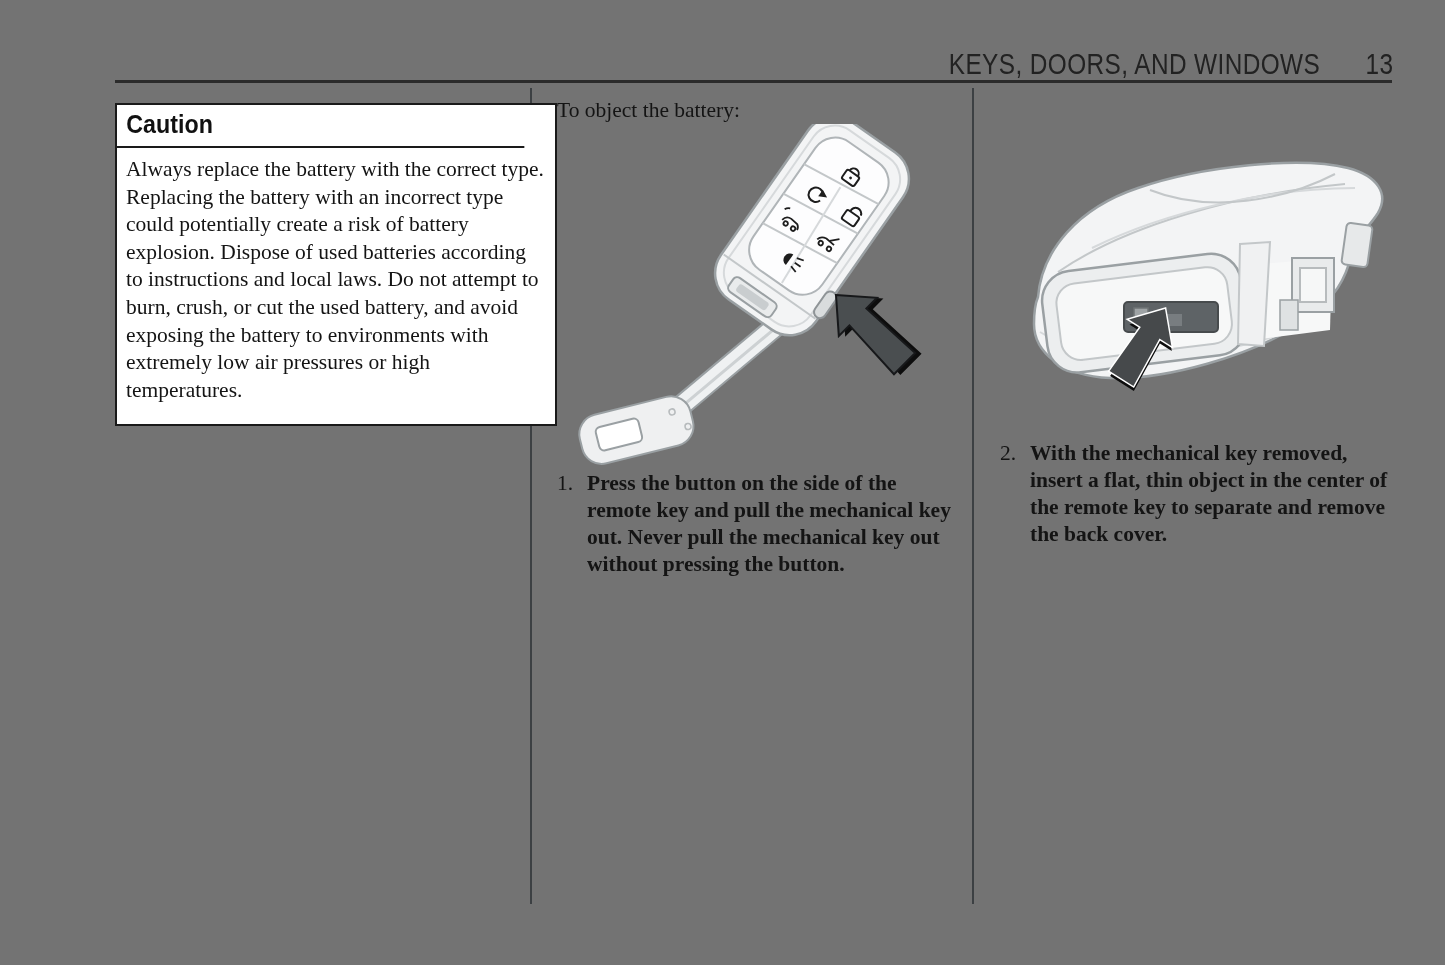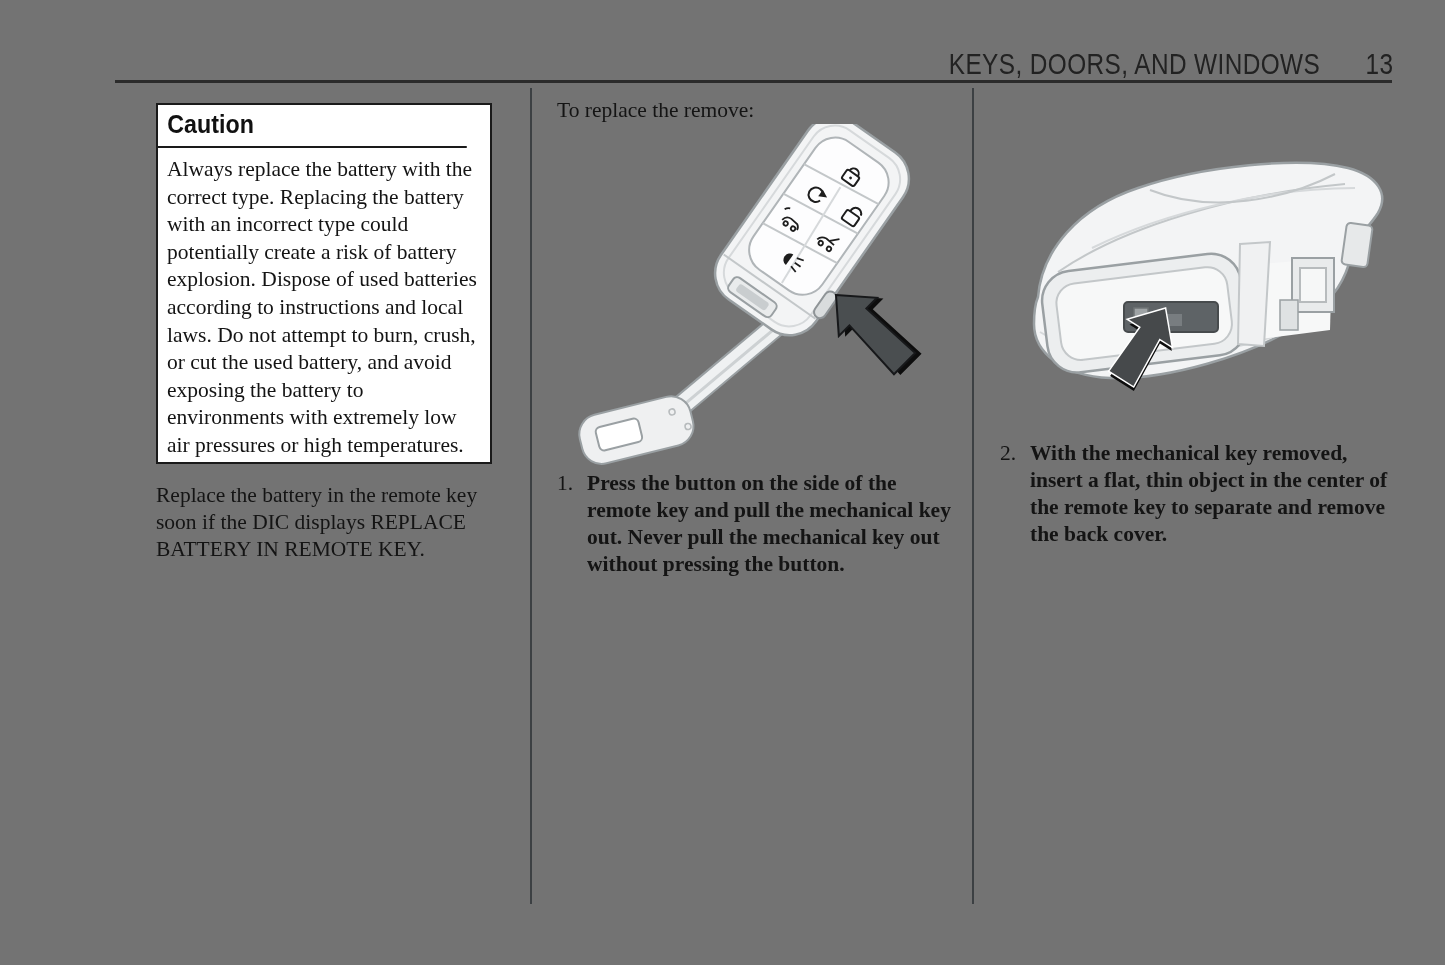--- a/index.html
+++ b/index.html
@@ -10,30 +10,30 @@
   .hdr{position:absolute;top:48px;right:52px;display:flex;align-items:baseline;gap:54px;
        font-family:"Liberation Sans", sans-serif;font-size:29px;font-weight:400;color:#222;
        transform:scaleX(.84);transform-origin:100% 50%;white-space:nowrap;letter-spacing:.5px;}
   .hdr-rule{position:absolute;left:115px;top:80px;width:1277px;height:3px;background:#2b2b2b;}
 
   
   .vdiv{position:absolute;top:88px;width:2px;height:816px;background:#3c4043;}
   .vdiv.d1{left:530px;} .vdiv.d2{left:972px;}
 
   
-  .col1{position:absolute;left:115px;top:103px;width:336px;margin-left:41px;}
+  .col1{position:absolute;left:115px;top:103px;width:442px;}
   .col2{position:absolute;left:557px;top:97px;width:400px;}
   .col3{position:absolute;left:1000px;top:132px;width:392px;}
 
   
   .caution{border:2px solid #1a1a1a;background:#fff;}
   .caution-title{font-family:"Liberation Sans", sans-serif;font-weight:700;font-size:25px;
                  padding:5px 10px 7px 10px;border-bottom:2px solid #1a1a1a;color:#111;
                  transform:scaleX(.93);transform-origin:0 50%;}
-  .caution-body{font-size:21.5px;line-height:27.6px;padding:8px 8px 2px 9px;}
+  .caution-body{font-size:21.5px;line-height:27.6px;padding:8px 8px 20px 9px;}
 
   .note{font-size:21.5px;line-height:27px;margin:18px 0 0 0;}
   .intro{font-size:21.5px;line-height:27px;margin:0;}
 
   figure{margin:0;}
   figure svg{display:block;}
 
   .step{display:flex;font-size:21.5px;line-height:27px;}
   .step .num{flex:0 0 30px;}
   .step .txt{flex:1 1 auto;font-weight:bold;}
@@ -52,25 +52,24 @@
   <div class="hdr-rule"></div>
 
   <div class="vdiv d1"></div>
   <div class="vdiv d2"></div>
 
   <div class="col1">
     <div class="caution">
       <div class="caution-title">Caution</div>
       <div class="caution-body">Always replace the battery with the correct type. Replacing the battery with an incorrect type could potentially create a risk of battery explosion. Dispose of used batteries according to instructions and local laws. Do not attempt to burn, crush, or cut the used battery, and avoid exposing the battery to environments with extremely low air pressures or high temperatures.</div>
     </div>
-    <p class="note">Replace the battery in the remote key soon if the DIC displays REPLACE BATTERY IN REMOTE KEY.</p>
   </div>
 
   <div class="col2">
-    <p class="intro">To replace the remove:</p>
+    <p class="intro">To object the battery:</p>
 
     <figure>
       <svg width="400" height="344" viewBox="0 0 400 344">
 
         <g>
           <g transform="translate(100,302) rotate(-40)">
             <rect x="18" y="-10" width="172" height="20" rx="8" fill="#eff1f2" stroke="#9aa0a3" stroke-width="2"></rect>
             <line x1="34" y1="1" x2="178" y2="1" stroke="#cdd1d3" stroke-width="3"></line>
           </g>
           <g transform="translate(100,302) rotate(-14)">

